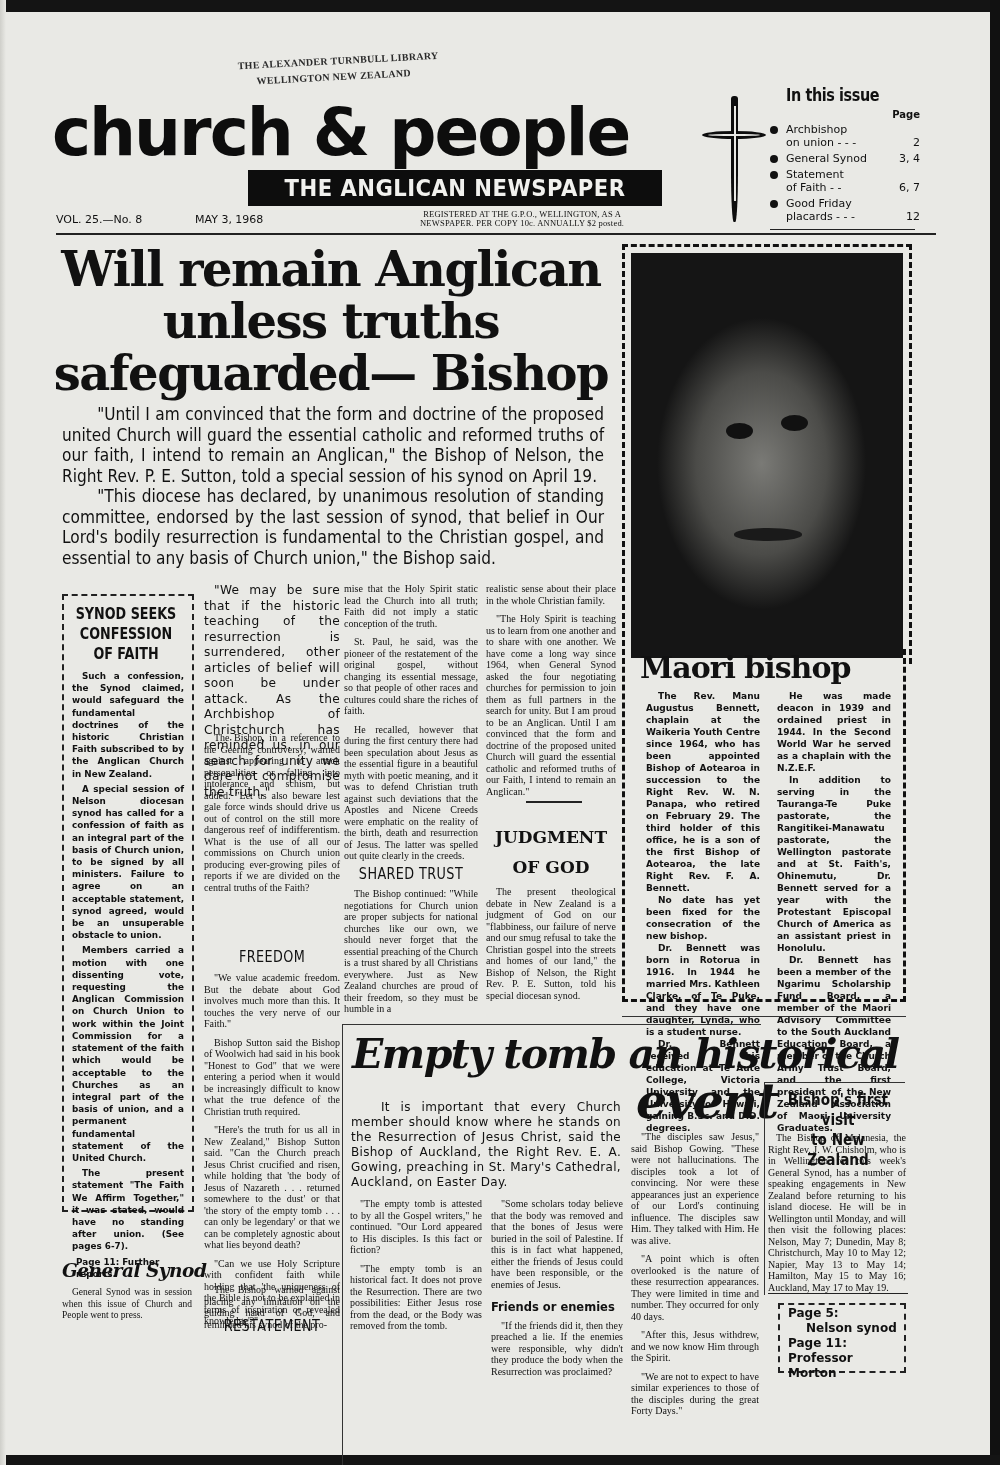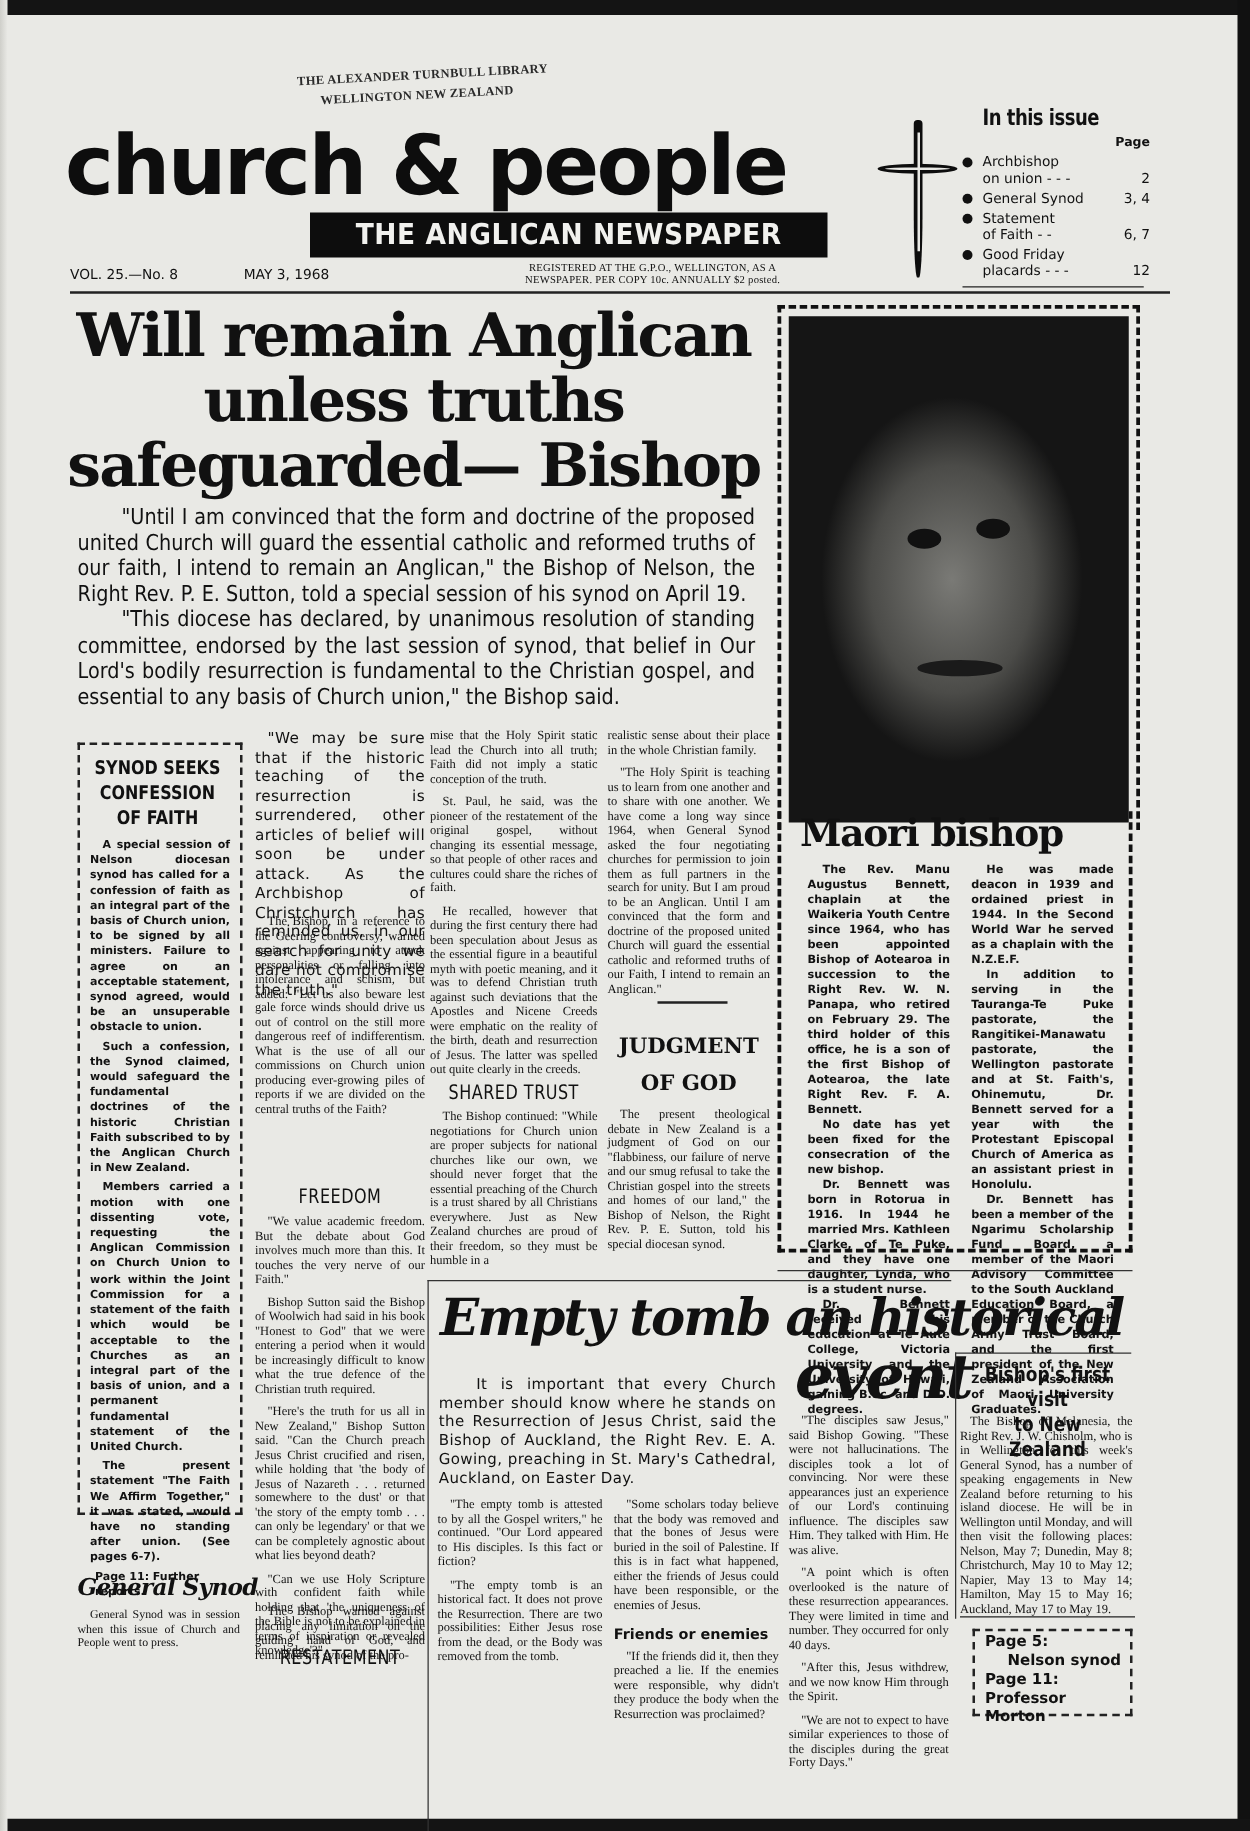--- a/index.html
+++ b/index.html
@@ -153,22 +153,22 @@
   <p>"This diocese has declared, by unanimous resolution of standing committee, endorsed by the last session of synod, that belief in Our Lord's bodily resurrection is fundamental to the Christian gospel, and essential to any basis of Church union," the Bishop said.</p>
 </div>
 
 <div class="synod-box"></div>
 <div class="synod-title">
   <div>SYNOD SEEKS</div>
   <div>CONFESSION</div>
   <div>OF FAITH</div>
 </div>
 <div class="synod-body">
+  <p>Such a confession, the Synod claimed, would safeguard the fundamental doctrines of the historic Christian Faith subscribed to by the Anglican Church in New Zealand.</p>
   <p>A special session of Nelson diocesan synod has called for a confession of faith as an integral part of the basis of Church union, to be signed by all ministers. Failure to agree on an acceptable statement, synod agreed, would be an unsuperable obstacle to union.</p>
-  <p>Such a confession, the Synod claimed, would safeguard the fundamental doctrines of the historic Christian Faith subscribed to by the Anglican Church in New Zealand.</p>
   <p>Members carried a motion with one dissenting vote, requesting the Anglican Commission on Church Union to work within the Joint Commission for a statement of the faith which would be acceptable to the Churches as an integral part of the basis of union, and a permanent fundamental statement of the United Church.</p>
   <p>The present statement "The Faith We Affirm Together," it was stated, would have no standing after union. (See pages 6-7).</p>
   <div style="padding-left:4px">Page 11: Further</div>
   <div style="padding-left:4px">reports.</div>
 </div>
 
 <div class="gs-title">General Synod</div>
 <div class="gs-body">
   <p>General Synod was in session when this issue of Church and People went to press.</p>
 </div>

